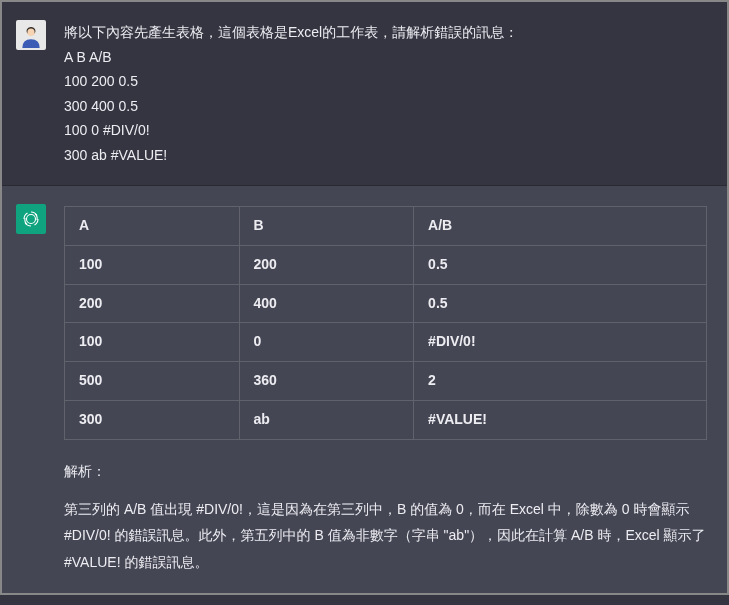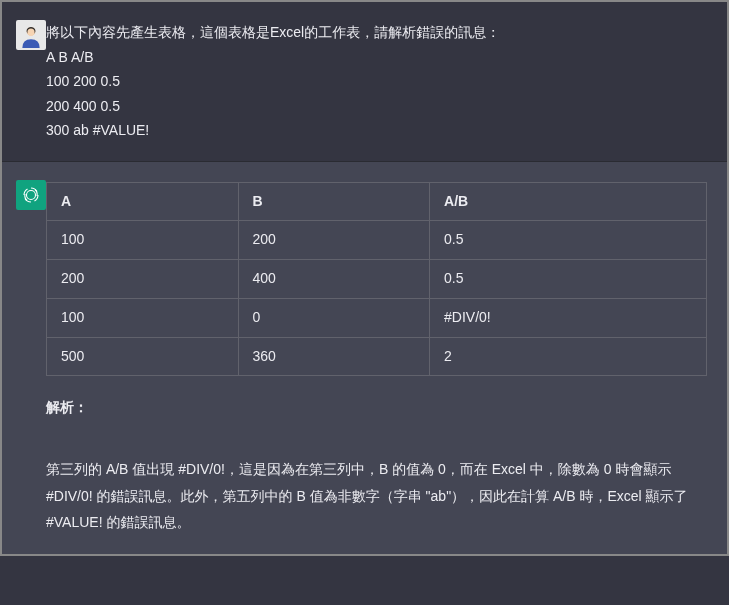--- a/index.html
+++ b/index.html
@@ -7,21 +7,21 @@
       background: #343541;
       color: #ececf1;
       font-family: -apple-system, BlinkMacSystemFont, "Segoe UI", "Microsoft JhengHei", sans-serif;
       font-size: 14px;
       line-height: 1.7;
       width: 729px;
       border: 2px solid #888;
     }
     .msg-row {
       display: flex;
-      gap: 0;
+      gap: 18px;
       padding: 18px 20px 18px 14px;
     }
     .user-row {
       background: #343541;
     }
     .assistant-row {
       background: #444654;
       border-top: 1px solid #2a2b32;
     }
     .avatar {
@@ -50,46 +50,47 @@
     table.data {
       border-collapse: collapse;
       width: 100%;
       margin-top: 2px;
       margin-bottom: 20px;
     }
     table.data th, table.data td {
       border: 1px solid #61626c;
       padding: 7px 14px;
       text-align: left;
-      font-weight: 400;
+      font-weight: 700;
       font-size: 14px;
     }
     table.data th {
       font-weight: 600;
     }
-    .explain-title { margin-bottom: 36px; font-weight: bold; }
+    .explain-title { margin-bottom: 12px; }
     .explain-body { line-height: 1.9; }
   </style>
 </head>
 <body>
 
 <div class="msg-row user-row">
   <div class="avatar user">
     <svg viewBox="0 0 36 36">
       <circle cx="18" cy="13" r="6" fill="#f3c9a5"></circle>
       <path d="M18 18 Q14 18 12 14 Q11 8 18 7 Q25 8 24 14 Q22 18 18 18" fill="#2b2b2b"></path>
       <circle cx="18" cy="14" r="5" fill="#f6d4b3"></circle>
       <path d="M6 36 Q6 24 18 24 Q30 24 30 36 Z" fill="#3b5bb5"></path>
     </svg>
   </div>
   <div class="content user-text">
     <p>將以下內容先產生表格，這個表格是Excel的工作表，請解析錯誤的訊息：</p>
     <p>A B A/B</p>
     <p>100 200 0.5</p>
-    <p>200 400 0.5</p>
+    <p>300 400 0.5</p>
+    <p>100 0  #DIV/0!</p>
     <p>300 ab   #VALUE!</p>
   </div>
 </div>
 
 <div class="msg-row assistant-row">
   <div class="avatar assistant">
     <svg viewBox="0 0 40 40">
       <g fill="none" stroke="#fff" stroke-width="2.2">
         <circle cx="20" cy="20" r="9"></circle>
         <path d="M20 6 a14 14 0 0 1 12 7"></path>
@@ -124,19 +125,24 @@
         <tr>
           <td>100</td>
           <td>0</td>
           <td>#DIV/0!</td>
         </tr>
         <tr>
           <td>500</td>
           <td>360</td>
           <td>2</td>
         </tr>
+        <tr>
+          <td>300</td>
+          <td>ab</td>
+          <td>#VALUE!</td>
+        </tr>
       </tbody>
     </table>
 
     <p class="explain-title">解析：</p>
     <p class="explain-body">第三列的 A/B 值出現 #DIV/0!，這是因為在第三列中，B 的值為 0，而在 Excel 中，除數為 0 時會顯示 #DIV/0! 的錯誤訊息。此外，第五列中的 B 值為非數字（字串 "ab"），因此在計算 A/B 時，Excel 顯示了 #VALUE! 的錯誤訊息。</p>
   </div>
 </div>
 
 </body></html>

